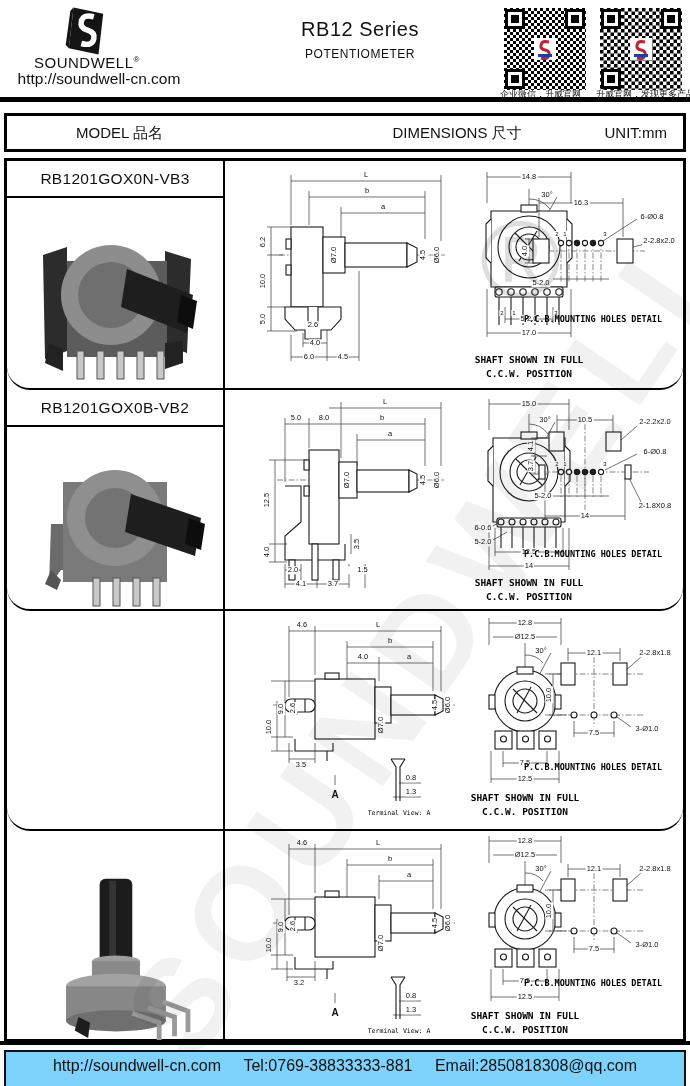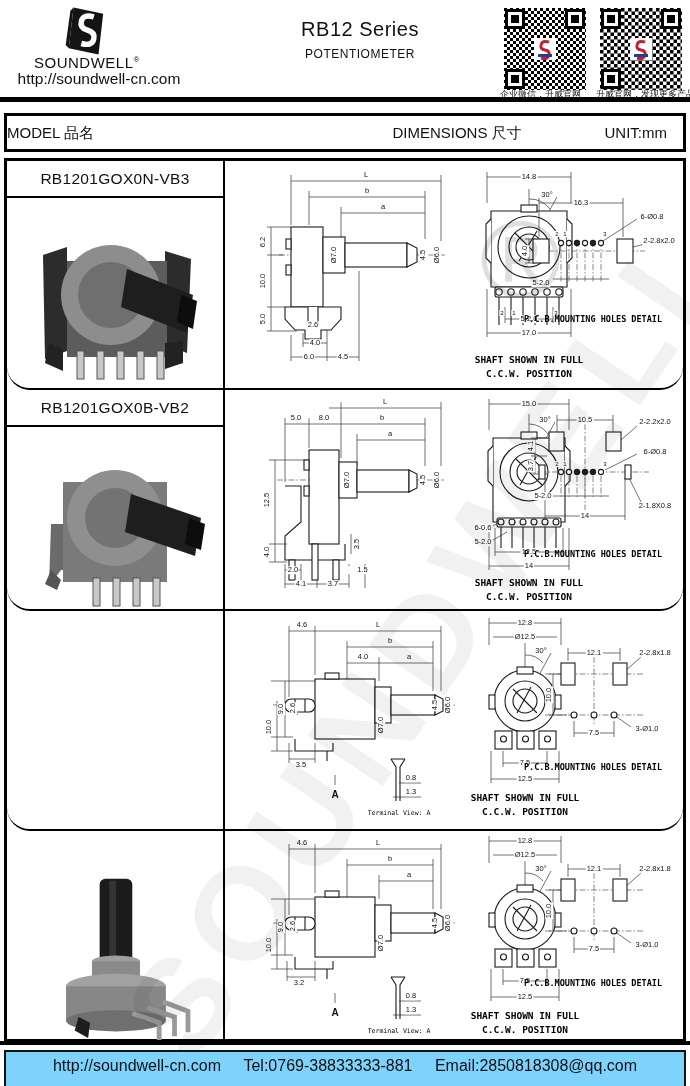--- a/index.html
+++ b/index.html
@@ -20,21 +20,21 @@
   #title .t2 { font-size:12px; letter-spacing:.5px; margin-top:6px; }
   .qr { position:absolute; top:8px; width:82px; height:82px; }
   .qr-cap { position:absolute; top:88px; font-size:9px; white-space:nowrap; }
   #rule-top { position:absolute; left:0; top:97px; width:690px; height:5px; background:#000; }
   #rule-bottom { position:absolute; left:0; top:1041px; width:690px; height:4px; background:#000; }
 
   
   #thead { position:absolute; left:4px; top:113px; width:682px; height:39px;
            border:3px solid #000; }
   #thead span { position:absolute; line-height:33px; font-size:15px; }
-  #th-model { left:0; width:225px; text-align:left; }
+  #th-model { left:0; width:225px; text-align:center; }
   #th-dims  { left:320px; width:260px; text-align:center; }
   #th-unit  { right:16px; }
 
   #ttable { position:absolute; left:4px; top:158px; width:682px; height:884px;
             border:3px solid #000; }
   #vdiv { position:absolute; left:216px; top:0; width:2px; height:878px; background:#000; }
   .row { position:absolute; left:0; width:676px;border-radius:23px; }
   .row.b { border-bottom:2px solid #000; }
   .model-cell { position:absolute; left:0; top:0; width:216px; height:100%; }
   .model-box { position:absolute; left:0; top:0; width:216px; height:37px;

